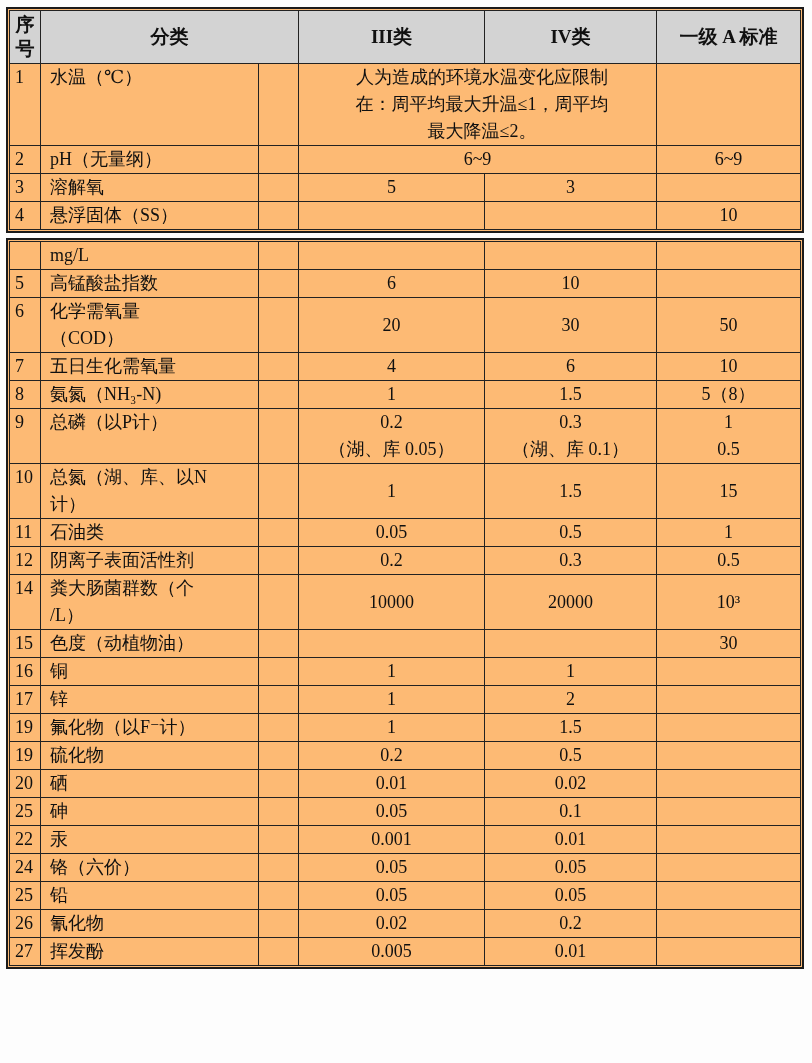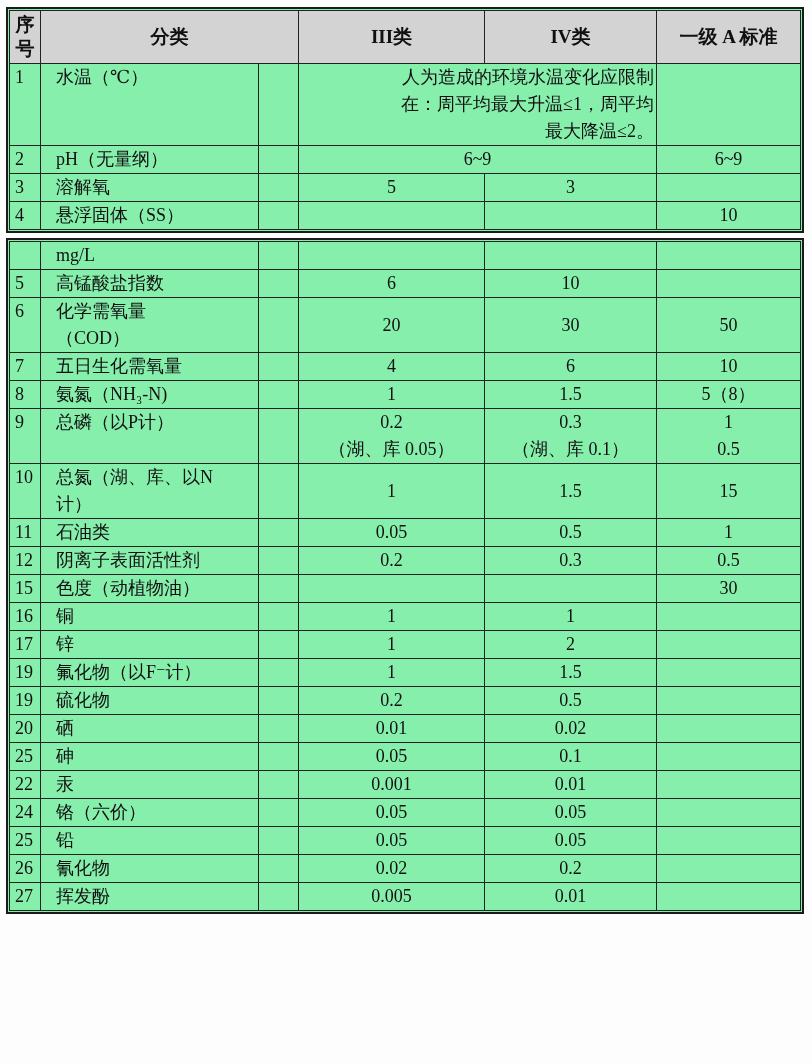--- a/index.html
+++ b/index.html
@@ -5,39 +5,39 @@
   html,body{margin:0;padding:0;}
   body{
     width:812px;height:1063px;box-sizing:border-box;
     padding:7px 6px;background:#fdfdfd;
     font-family:"Liberation Serif","DejaVu Serif",serif;
     color:#101010;
   }
   .tbl-frame{
     border:2px solid #1b1b1b;
     padding:1px;
-    background:#86efac;
+    background:#fdba74;
     width:-moz-fit-content;width:fit-content;
   }
   .tbl-gap{height:5px;}
   table{border-collapse:collapse;table-layout:fixed;}
   col.c1{width:31px;} col.c2{width:218px;} col.c3{width:40px;}
   col.c4{width:186px;} col.c5{width:172px;} col.c6{width:144px;}
   th,td{border:1.5px solid #222;overflow:hidden;}
   th{
     background:#d3d3d3;height:50px;
     font-size:19px;font-weight:bold;text-align:center;
     line-height:24px;padding:1px 2px;
   }
   td{font-size:18px;line-height:27px;padding:0 2px;height:26px;}
   td.c-no{text-align:left;padding-left:5px;vertical-align:top;}
-  td.c-name{text-align:left;padding-left:15px;vertical-align:top;white-space:pre-line;margin-left:8px;}
+  td.c-name{text-align:left;padding-left:9px;vertical-align:top;white-space:pre-line;margin-left:8px;}
   td.c-gap{}
   td.c-val{text-align:center;vertical-align:middle;white-space:pre-line;}
-  td.c-val.left{text-align:right;padding-left:11px;}
+  td.c-val.left{text-align:center;padding-left:11px;}
 </style>
 </head>
 <body>
 
 <div class="tbl-frame">
   <table>
     <colgroup>
       <col class="c1">
         <col class="c2">
         <col class="c3">
@@ -175,20 +175,29 @@
         </tr>
         <tr>
           <td class="c-no">12</td>
           <td class="c-name">阴离子表面活性剂</td>
           <td class="c-gap"></td>
           <td class="c-val">0.2</td>
           <td class="c-val">0.3</td>
           <td class="c-val">0.5</td>
         </tr>
         <tr>
+          <td class="c-no">14</td>
+          <td class="c-name">粪大肠菌群数（个
+/L）</td>
+          <td class="c-gap"></td>
+          <td class="c-val">10000</td>
+          <td class="c-val">20000</td>
+          <td class="c-val">10³</td>
+        </tr>
+        <tr>
           <td class="c-no">15</td>
           <td class="c-name">色度（动植物油）</td>
           <td class="c-gap"></td>
           <td class="c-val"></td>
           <td class="c-val"></td>
           <td class="c-val">30</td>
         </tr>
         <tr>
           <td class="c-no">16</td>
           <td class="c-name">铜</td>

